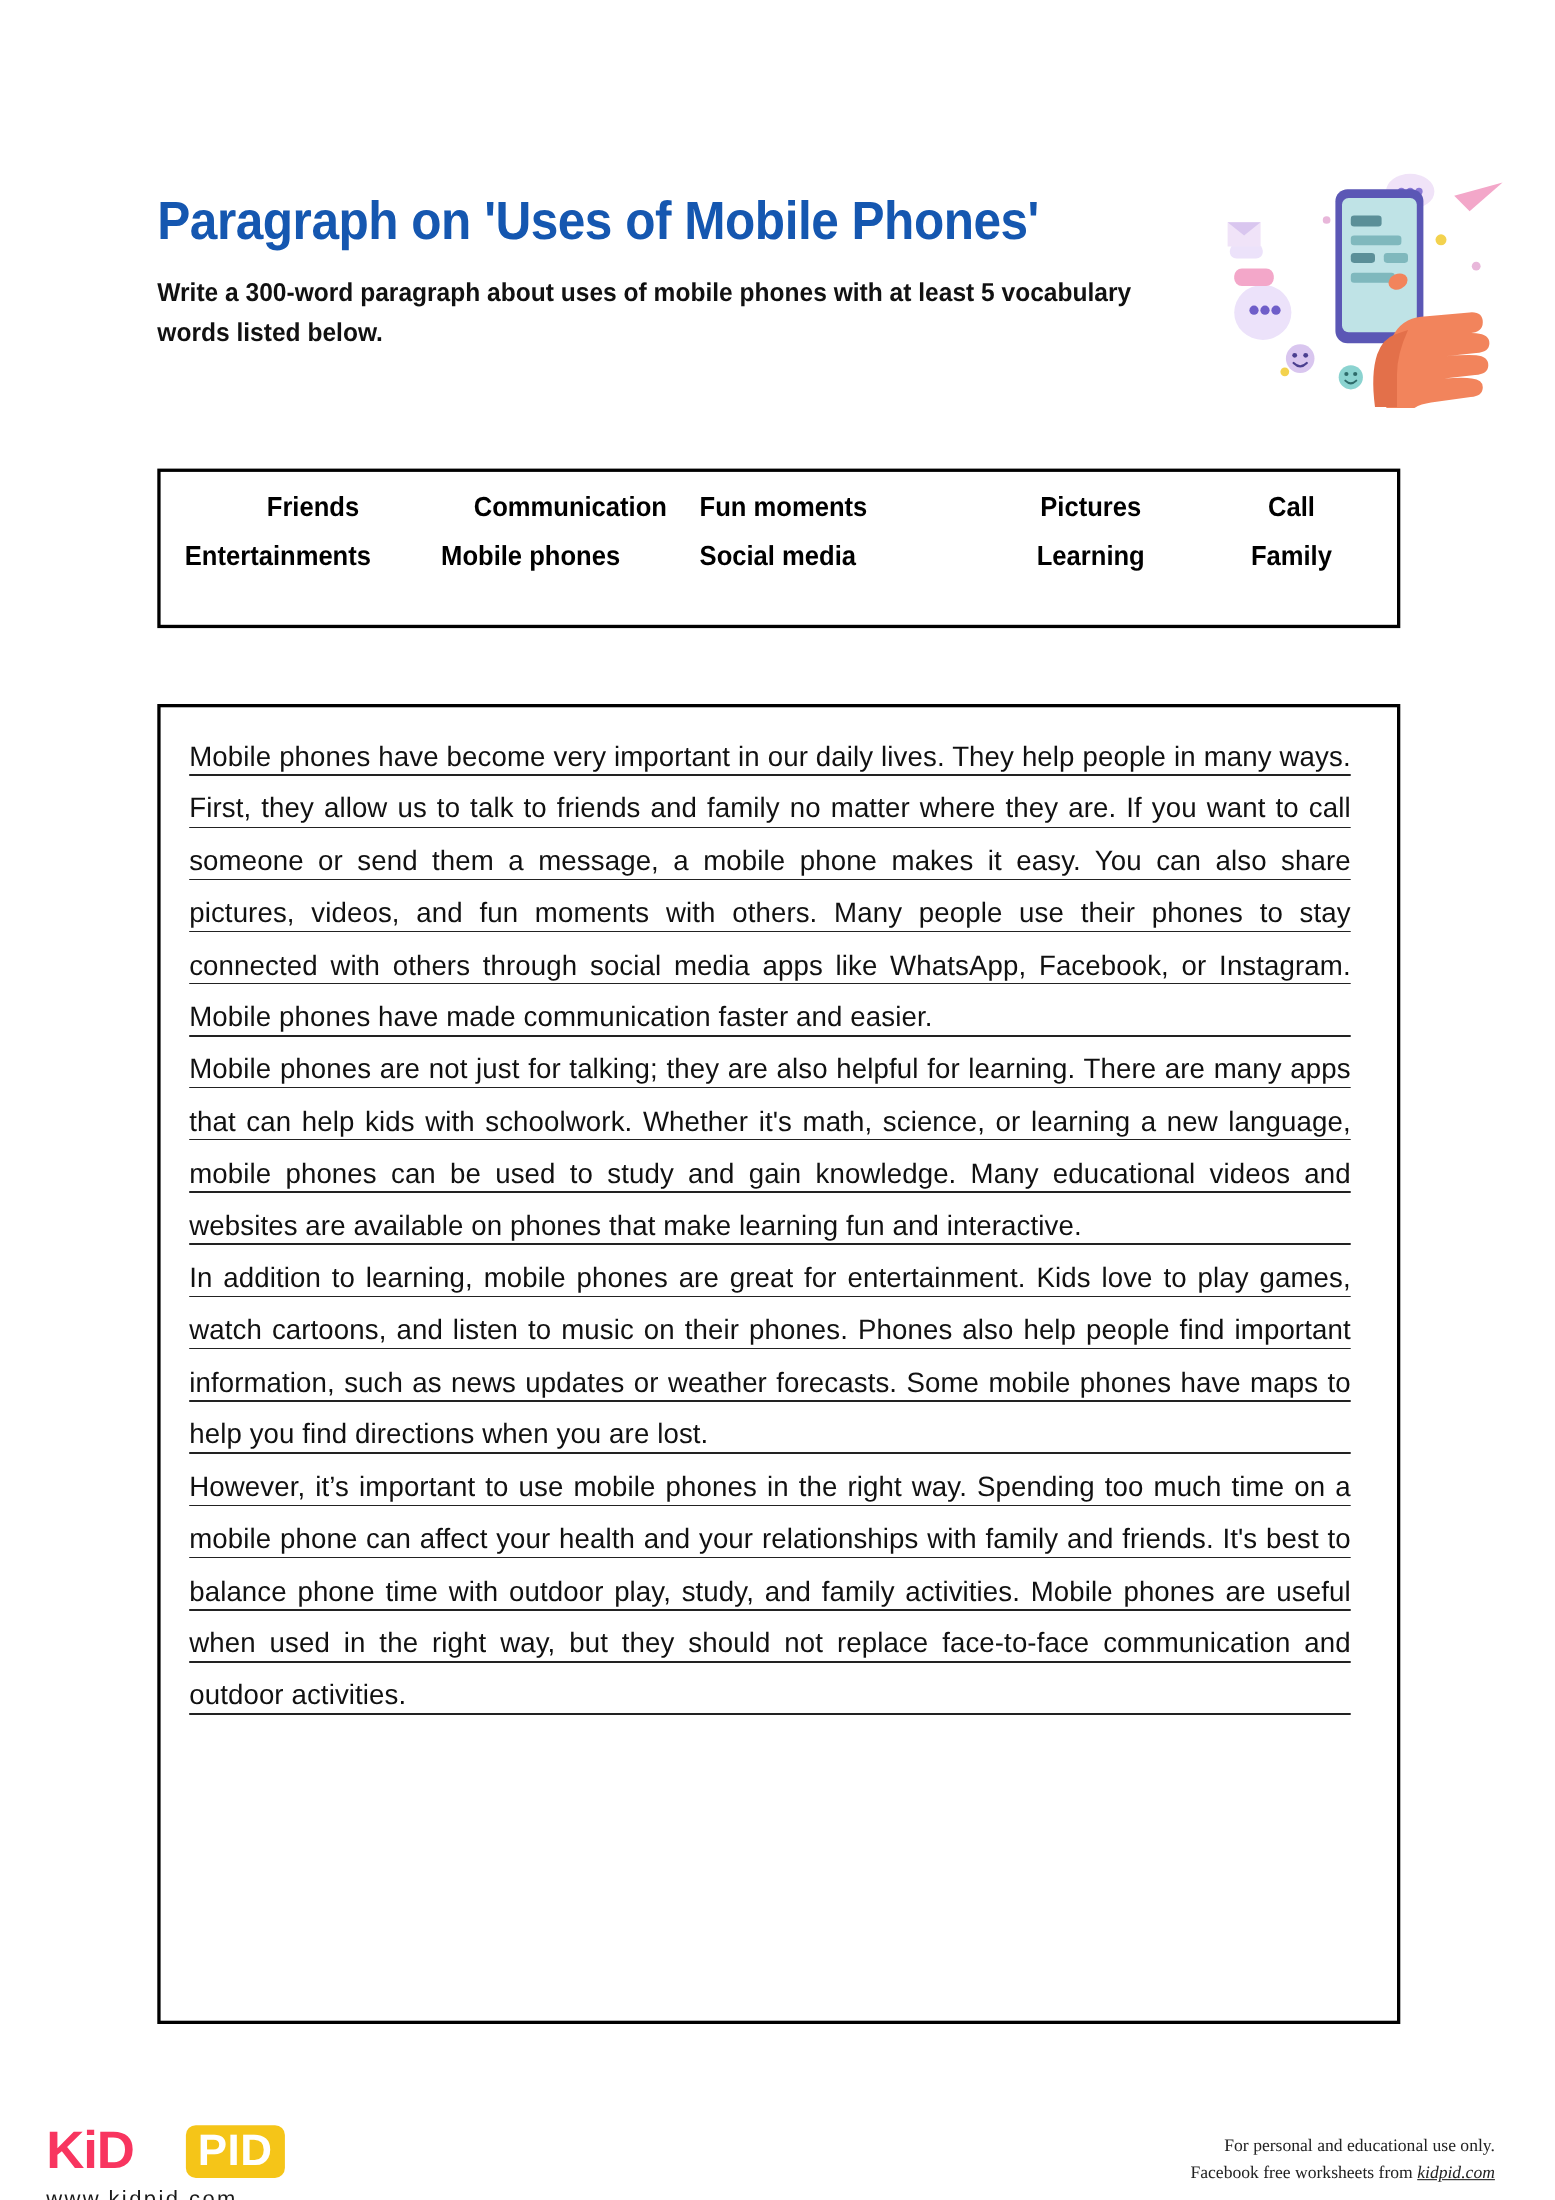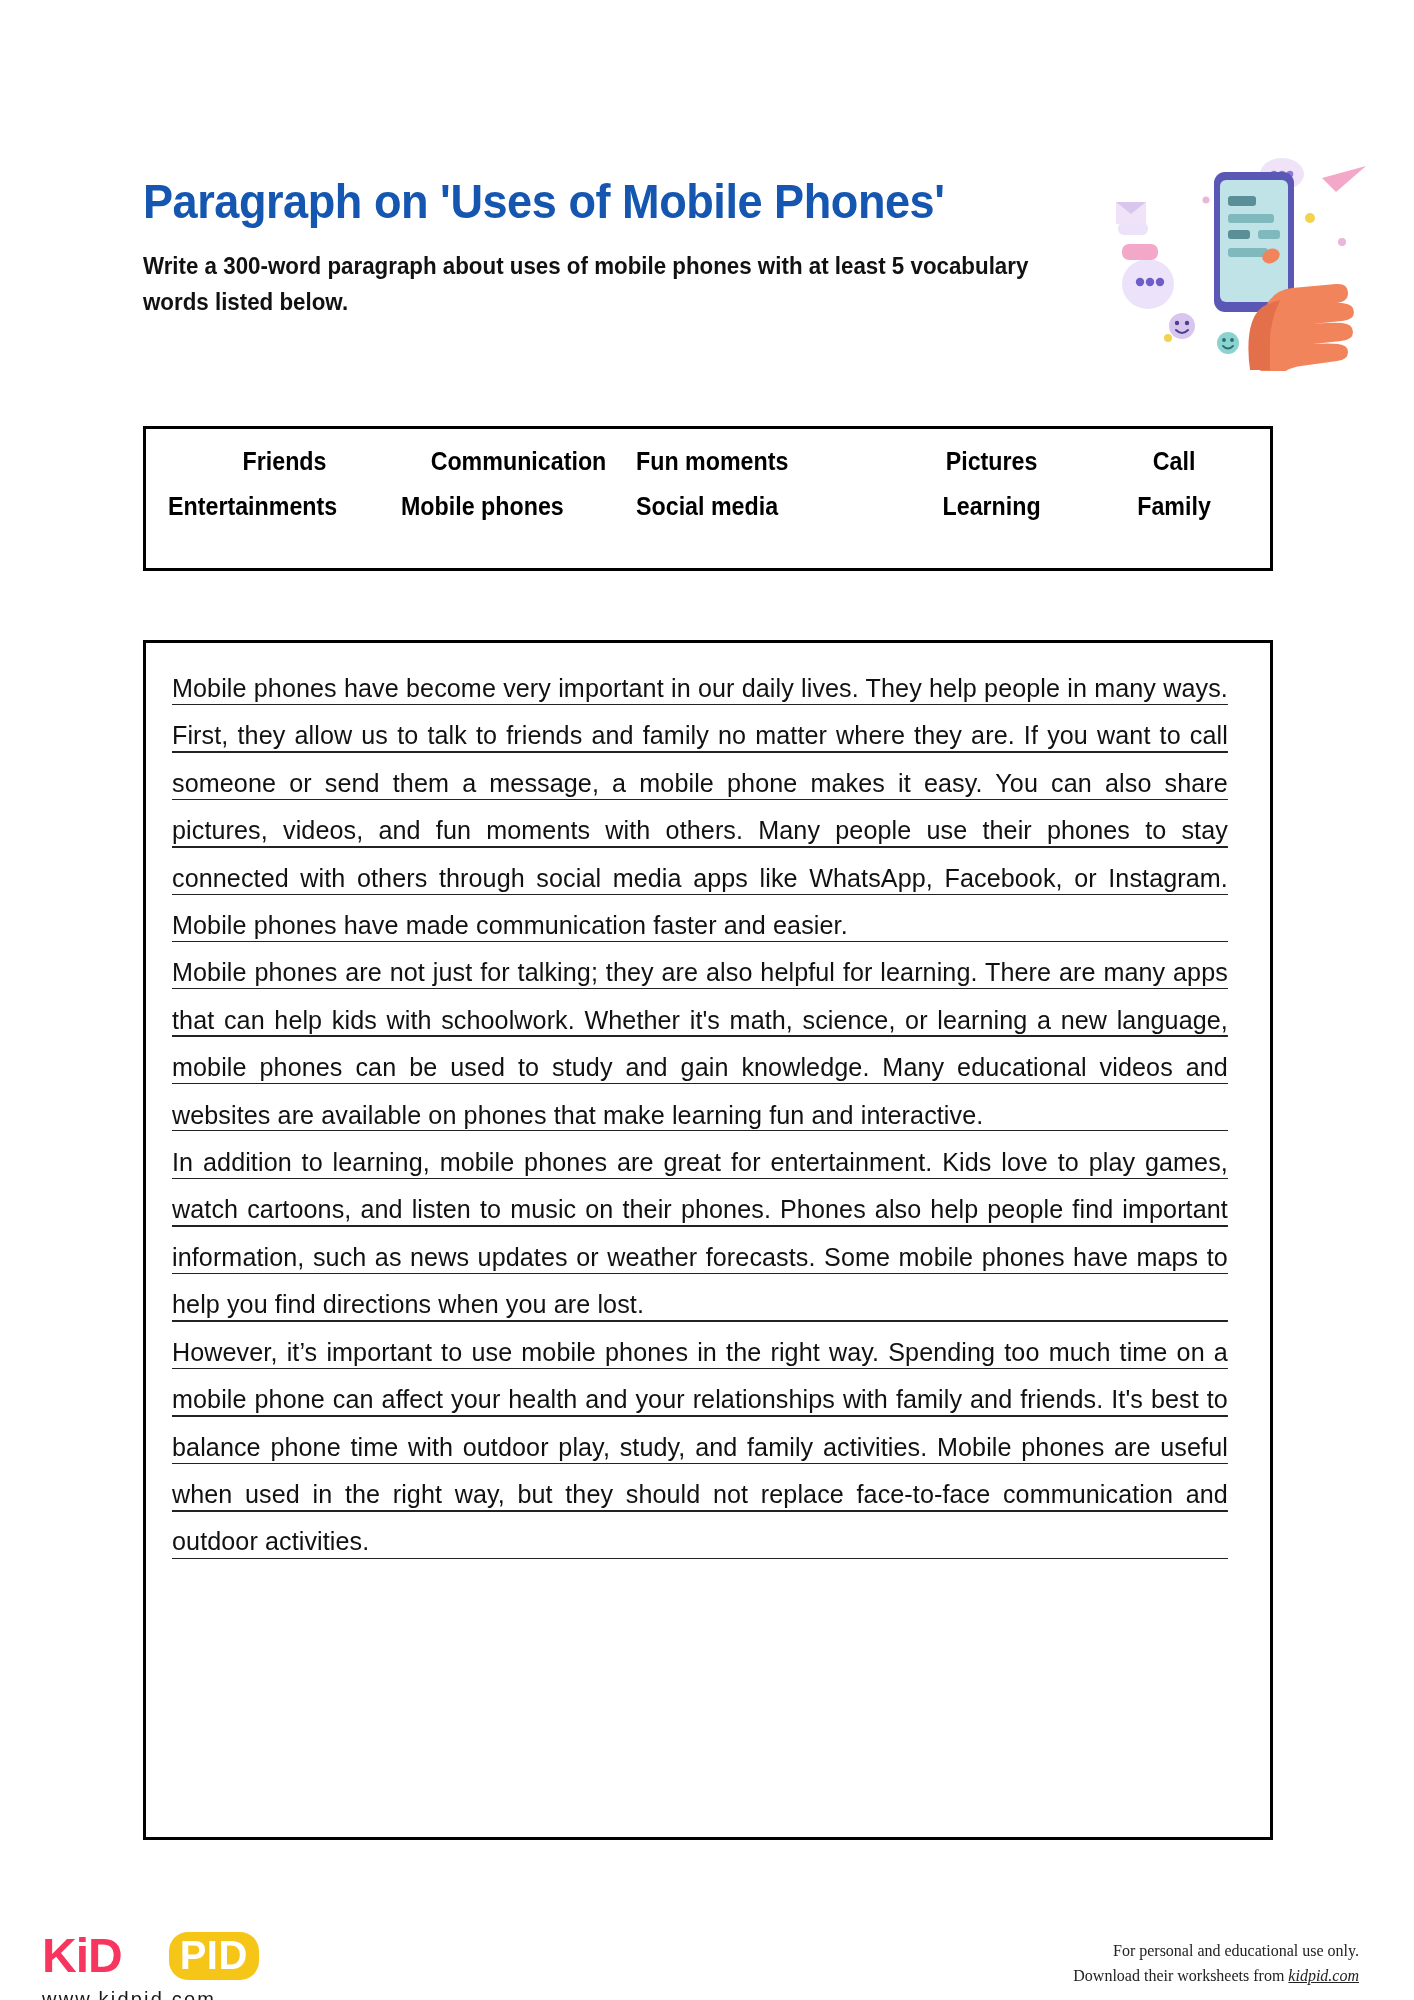--- a/index.html
+++ b/index.html
@@ -129,21 +129,21 @@
     color:#f8355f;
     letter-spacing:-1px;
     line-height:1;
   }
   .logo-pid {
     font-family:"Liberation Sans", sans-serif;
     font-weight:bold;
     font-size:40px;
     color:#ffffff;
     background:#f5c518;
-    border-radius:19px;
+    border-radius:9px;
     padding: 3px 11px 5px 11px;
     letter-spacing:0.5px;
     margin-left:3px;
     line-height:1;
   }
   .logo-url {
     font-family:"Liberation Sans", sans-serif;
     font-size:20px;
     color:#1a1a1a;
     letter-spacing:2.2px;
@@ -251,17 +251,17 @@
     <div class="logo-row">
       <span class="logo-kid">KiD</span>
       <span class="logo-pid">PID</span>
     </div>
     <div class="logo-url">www.kidpid.com</div>
   </div>
 
   <div class="footer-note">
     <div>For personal and educational use only.</div>
     <div>
-      <span>Download their worksheets from </span><span class="link">kidpid.com</span>
+      <span>Facebook free worksheets from </span><span class="link">kidpid.com</span>
     </div>
   </div>
 
 </div>
 
 </body></html>

